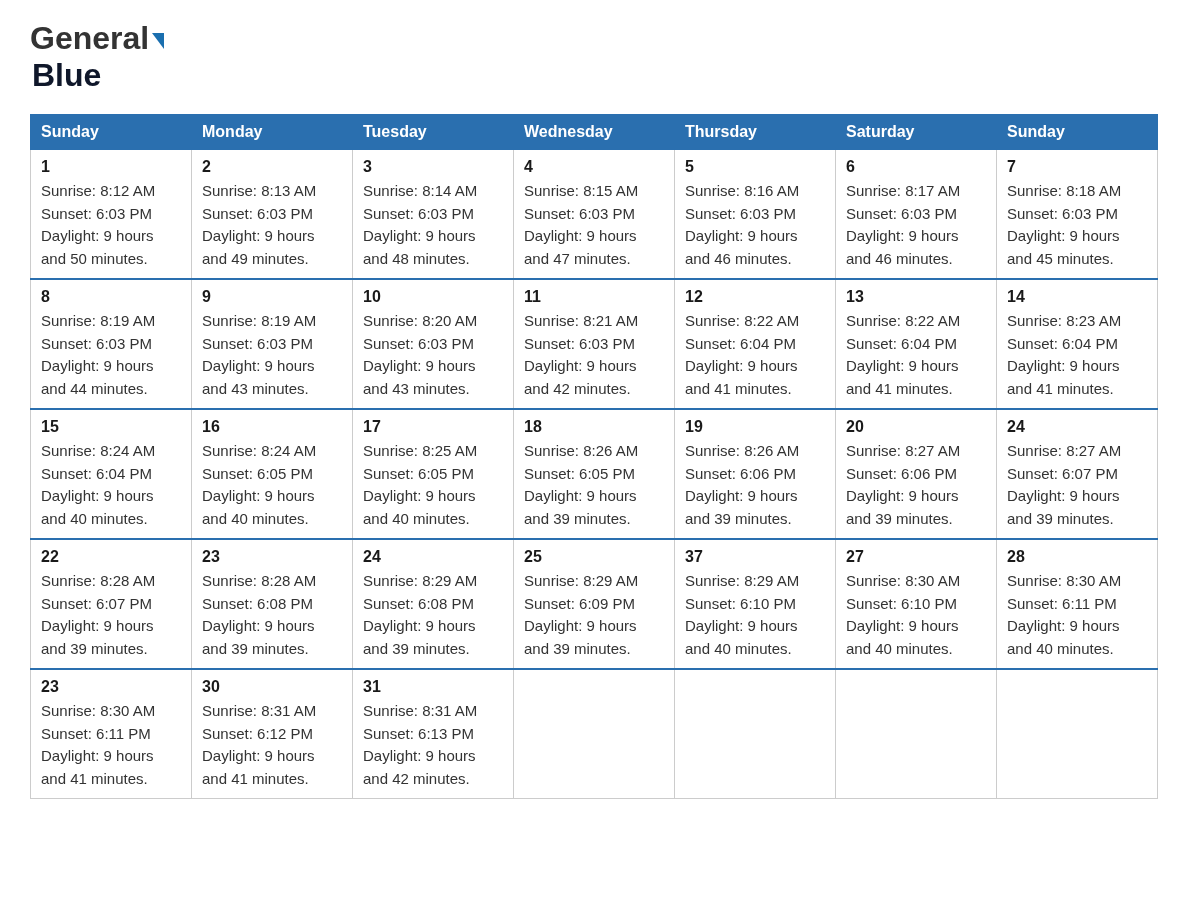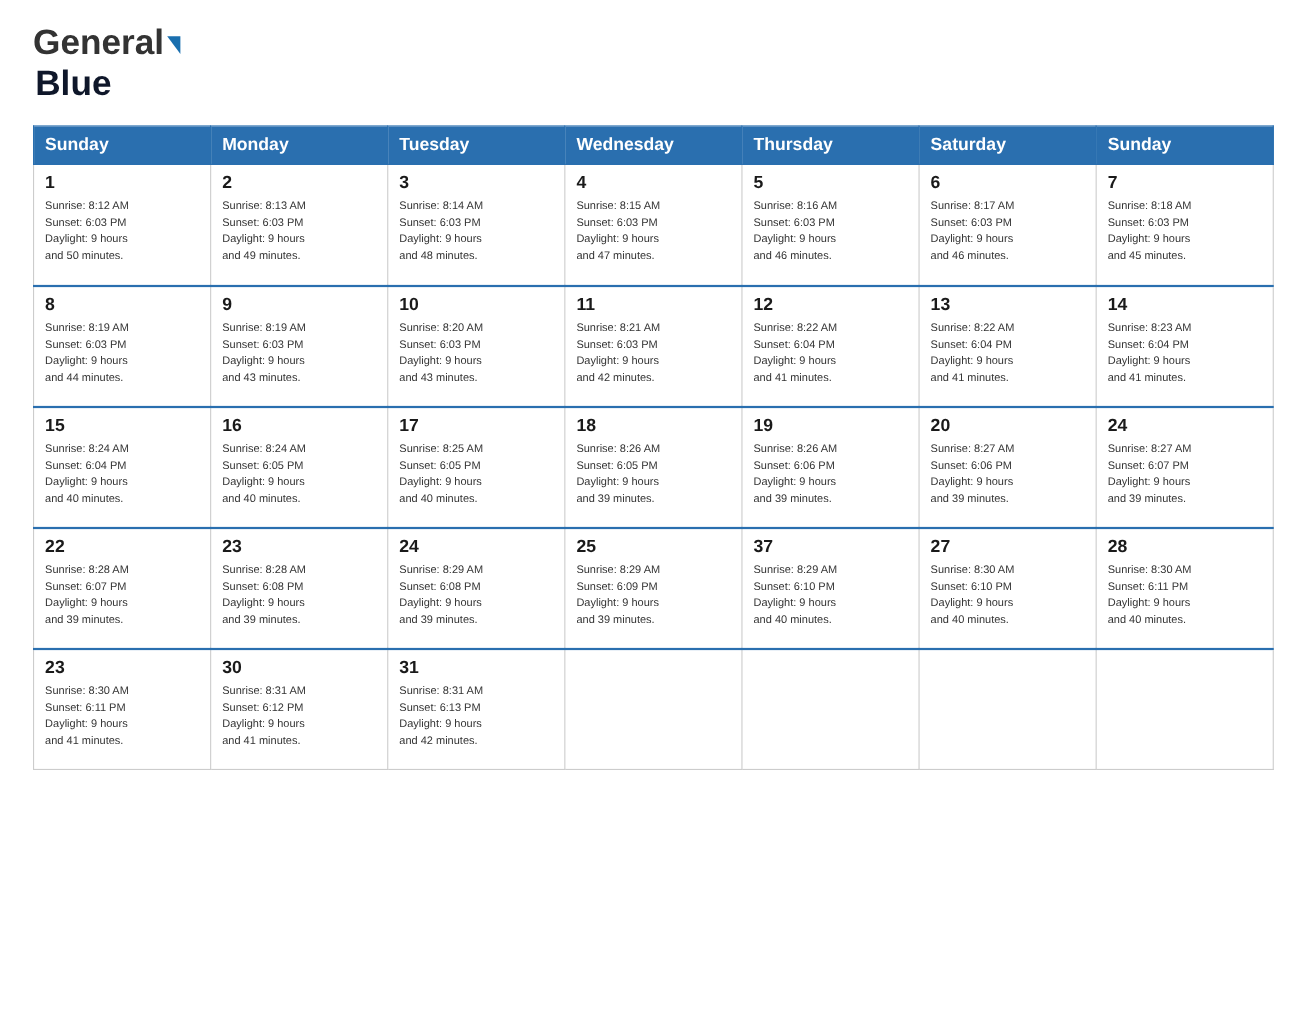--- a/index.html
+++ b/index.html
@@ -64,21 +64,21 @@
       background: #fff;
     }
     .day-num {
       font-size: 16px;
       font-weight: bold;
       color: #1a1a1a;
       margin-bottom: 4px;
       display: block;
     }
     .day-info {
-      font-size: 10px;
+      font-size: 15px;
       line-height: 1.5;
       color: #333;
     }
     td.empty {
       background: #fff;
     }
     tr td:first-child {
       border-left: 1px solid #ccc;
     }
     tbody tr {

